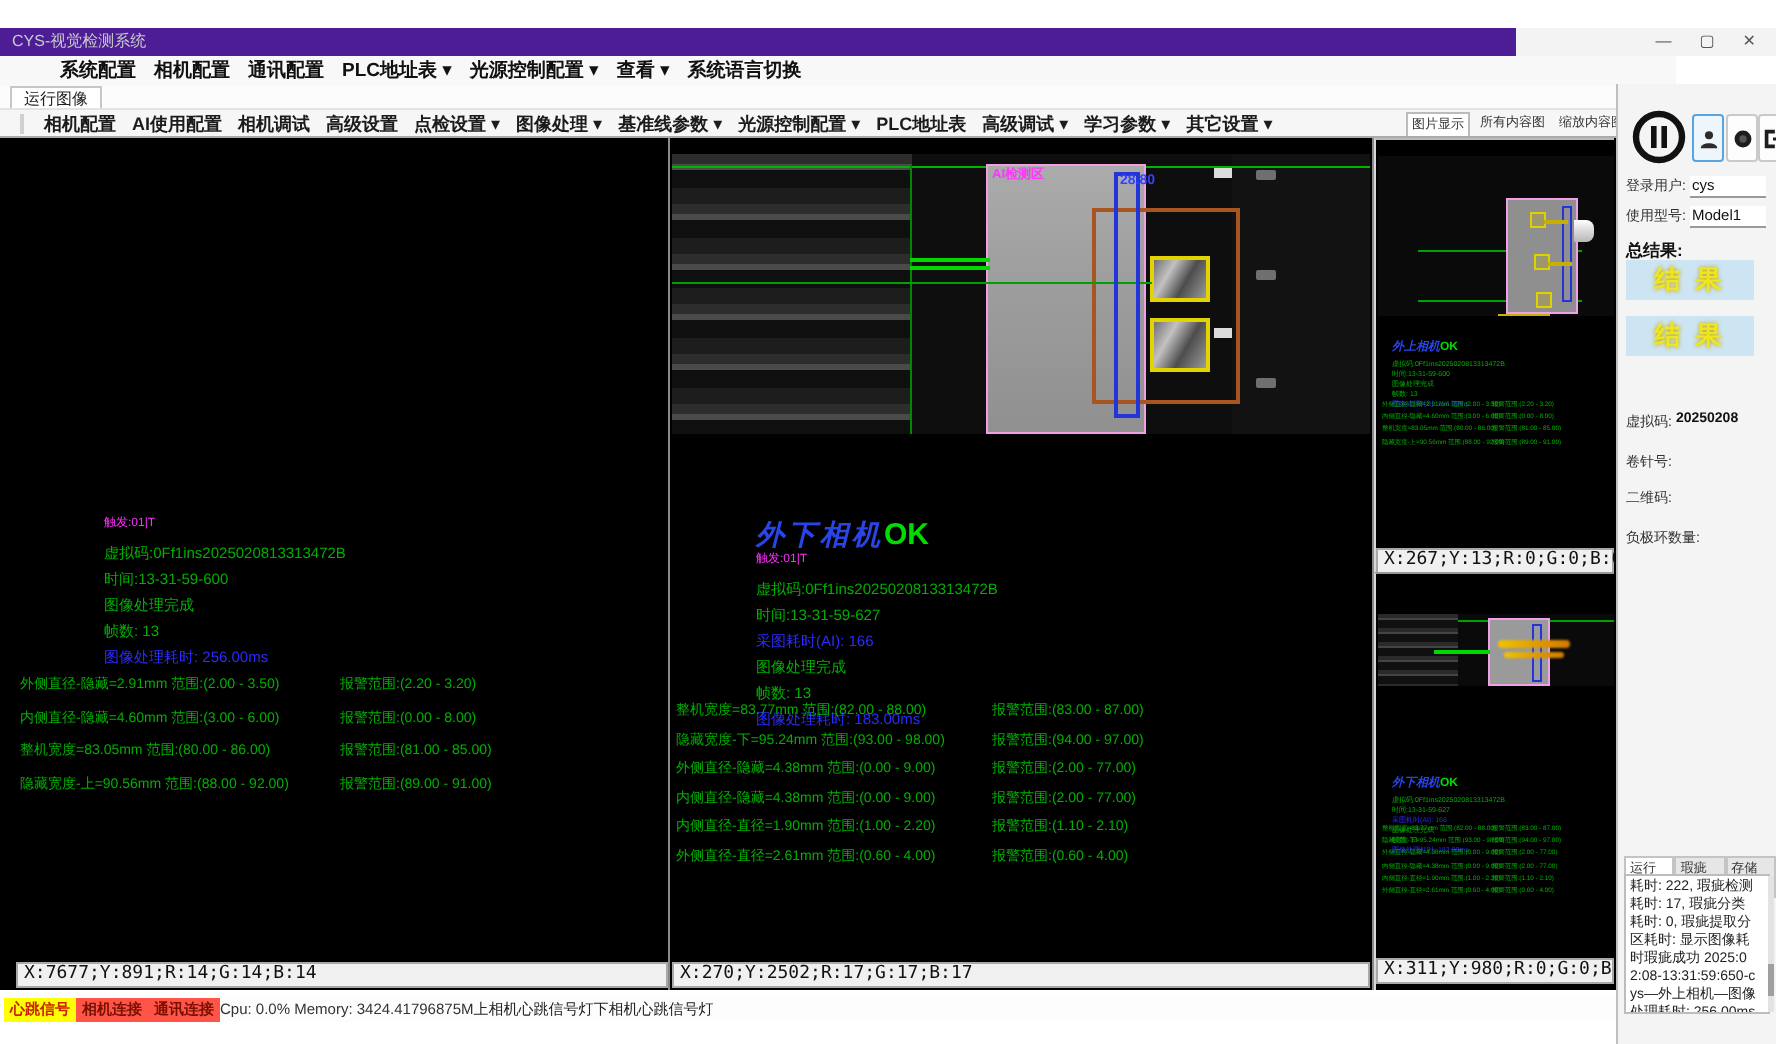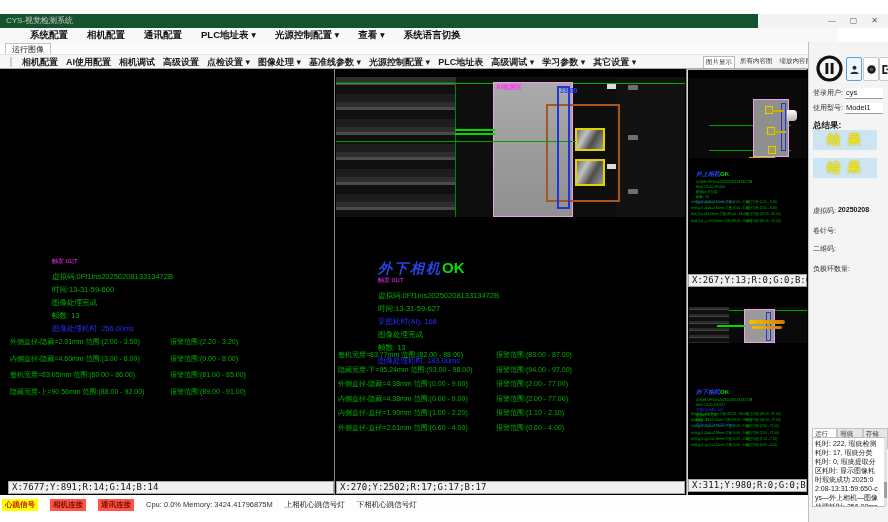--- a/index.html
+++ b/index.html
@@ -1,28 +1,28 @@
 <!DOCTYPE html>
 <html><head>
 <meta charset="utf-8">
 <style>
   html,body{margin:0;padding:0}
   body{width:888px;height:522px;position:relative;background:#fff;overflow:hidden;
        font-family:"Liberation Sans","DejaVu Sans",sans-serif;color:#222}
 
   
-  .titlebar{position:absolute;left:0;top:14px;width:888px;height:14px;background:#14532d}
+  .titlebar{position:absolute;left:0;top:14px;width:888px;height:14px;background:#4c1d95}
   .title-text{color:#c9c9c9;font-size:8px;line-height:14px;padding-left:6px}
   .titlebar-right{position:absolute;right:0;top:0;width:120px;height:14px;background:#f3f3f3;
                   display:flex;justify-content:flex-end;align-items:center;gap:14px;padding-right:10px}
   .wbtn{font-size:8px;color:#555;line-height:14px;cursor:default}
 
   
   .menubar{position:absolute;left:0;top:28px;width:808px;height:15px;background:#f8f8f8;
-           display:flex;align-items:center;gap:19px;padding-left:30px;font-size:9.5px;font-weight:700;color:#111}
+           display:flex;align-items:center;gap:9px;padding-left:30px;font-size:9.5px;font-weight:700;color:#111}
   .logo{position:absolute;left:3px;top:27px;width:18px;height:18px}
 
   
   .tabrow{position:absolute;left:0;top:43px;width:808px;height:11px;background:#fcfcfc}
   .runtab{position:absolute;left:5px;top:0;height:11px;padding:0 6px;background:#fff;border:1px solid #c6c6c6;
           border-bottom:none;font-size:8px;line-height:11px;color:#222}
 
   
   .toolbar{position:absolute;left:0;top:54px;width:808px;height:14px;background:#f6f6f6;border-top:1px solid #e3e3e3;
            display:flex;align-items:center;gap:8px;padding-left:10px;font-size:9px;font-weight:700;color:#1c1c1c}
@@ -105,21 +105,21 @@
   .logtabs{position:absolute;left:3px;top:386px;display:flex;font-size:6.5px;color:#333}
   .logtabs span{padding:1px 2px;background:#e6e6e6;border:1px solid #c4c4c4;border-bottom:none}
   .logtabs .active{background:#fff}
   .logbox{position:absolute;left:3px;top:395px;width:73px;height:70px;background:#fff;border:1px solid #bdbdbd;box-sizing:border-box;
           font-size:7px;line-height:9px;color:#222;padding:1px 5px 1px 2px;overflow:hidden;word-break:break-all}
   .logscroll{position:absolute;right:1px;top:396px;width:3px;height:68px;background:#e3e3e3}
   .logthumb{position:absolute;right:1px;top:440px;width:3px;height:16px;background:#9f9f9f}
 
   
   .statusbar{position:absolute;left:0;top:498px;width:806px;height:13px;background:#fdfdfd;
-             display:flex;align-items:center;gap:12px;padding-left:2px;font-size:7.5px;color:#333;white-space:nowrap}
+             display:flex;align-items:center;gap:0;padding-left:2px;font-size:7.5px;color:#333;white-space:nowrap}
   .badge{padding:1px 3px;font-weight:700}
   .b-yellow{background:#ffff00;color:#cc2200}
   .b-red{background:#ff5548;color:#7a1000}
   .camsig{color:#222}
 </style>
 </head>
 <body>
 
 <div class="titlebar">
   <div class="title-text">CYS-视觉检测系统</div>

